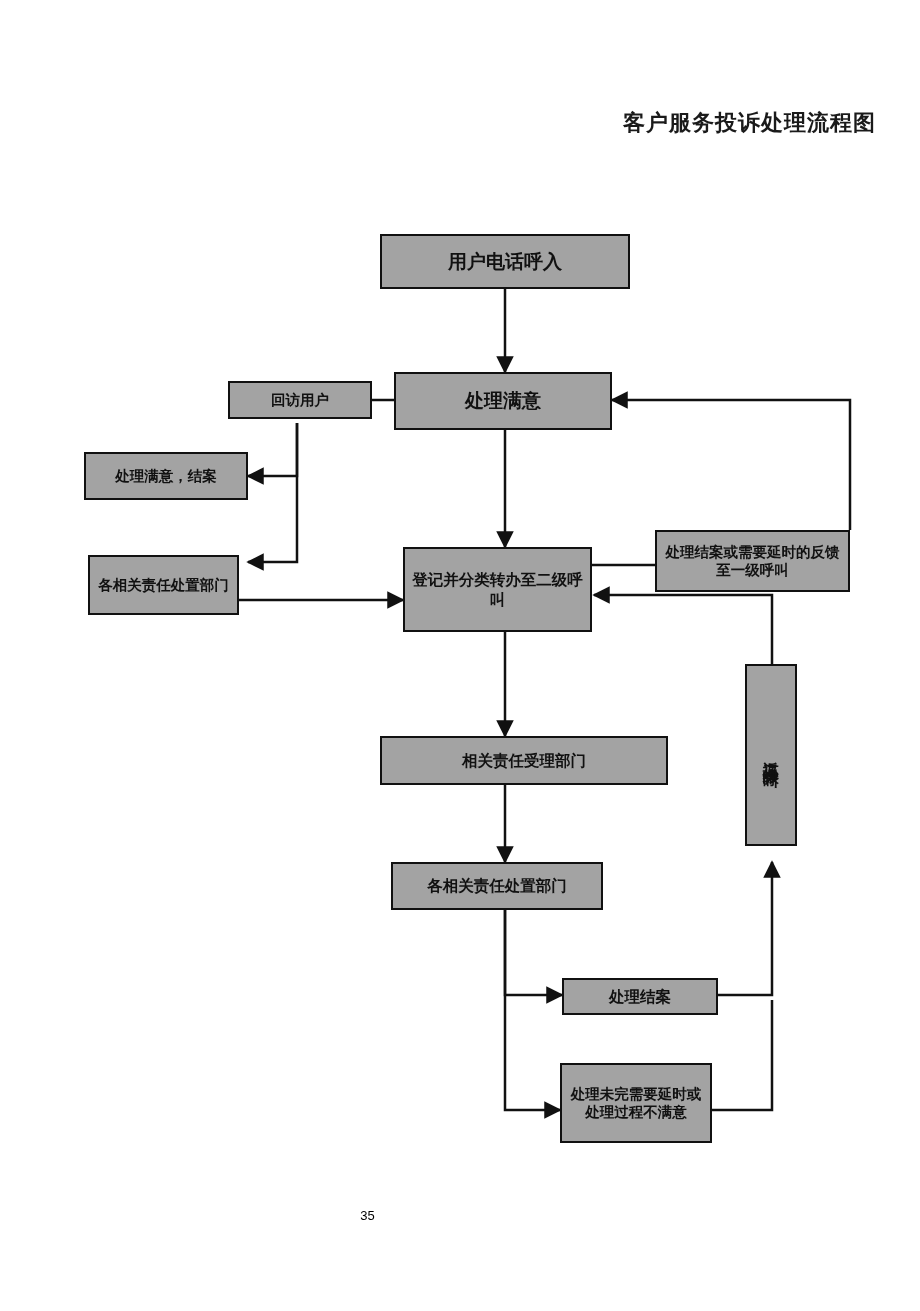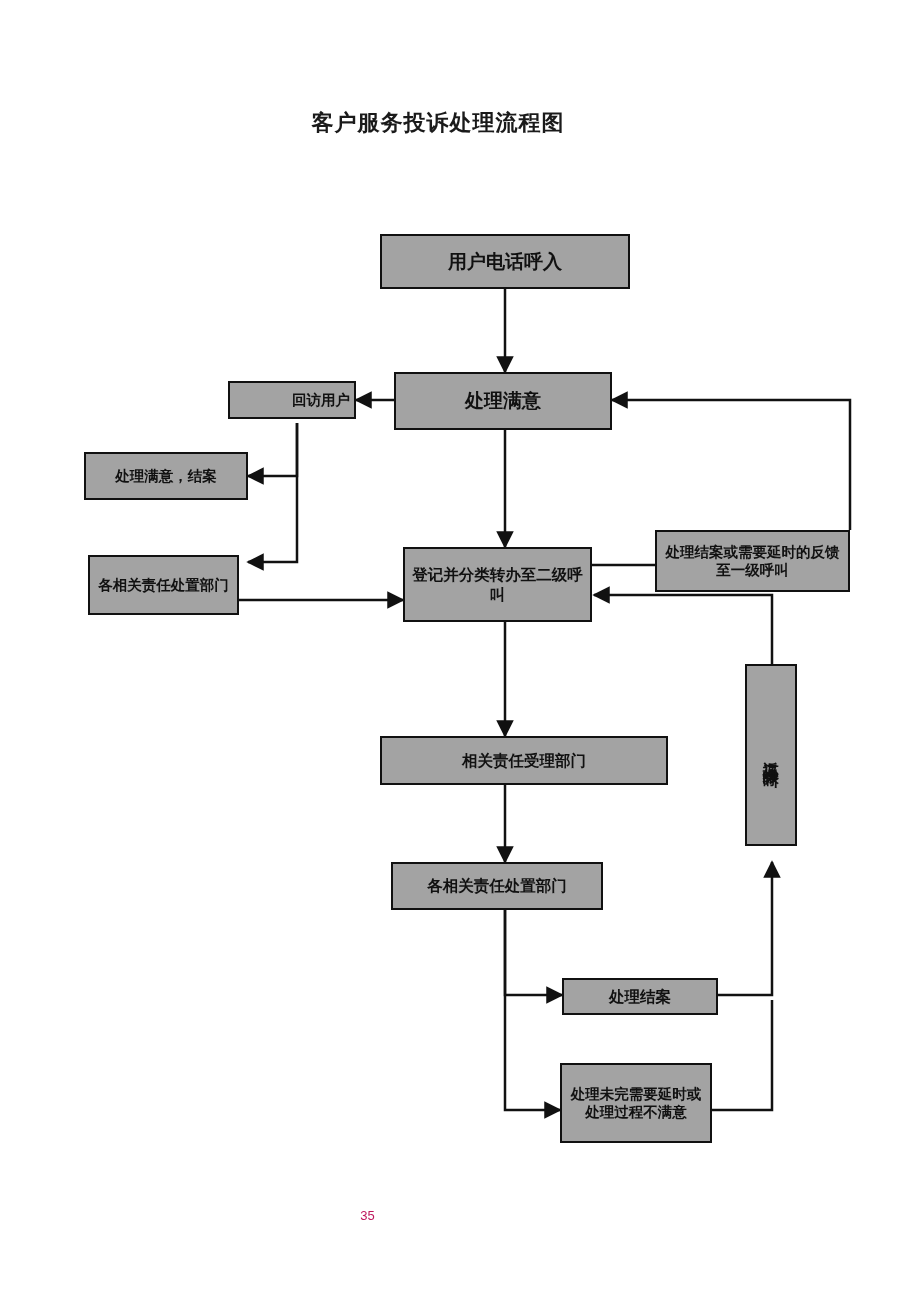--- a/index.html
+++ b/index.html
@@ -10,37 +10,37 @@
   #page {
     position: relative;
     width: 920px;
     height: 1311px;
     background: #ffffff;
     font-family: "Liberation Sans", sans-serif;
     overflow: hidden;
   }
   #title {
     position: absolute;
-    left: 8px;
+    left: 16px;
     top: 108px;
     width: 860px;
-    text-align: center;
+    text-align: right;
     font-size: 22px;
     font-weight: bold;
     color: #1a1a1a;
     letter-spacing: 1px;
   }
   #page-number {
     position: absolute;
     left: 0;
     top: 1208px;
     width: 735px;
     text-align: center;
     font-size: 13px;
-    color: #be185d;
+    color: #000000;
   }
   .node {
     position: absolute;
     box-sizing: border-box;
     border: 2px solid #111111;
     background: #a3a3a3;
     display: flex;
     align-items: center;
     justify-content: center;
     text-align: center;
@@ -124,33 +124,33 @@
   </svg>
 
   <div class="node big" style="left:380px; top:234px; width:250px; height:55px;">
     <span>用户电话呼入</span>
   </div>
 
   <div class="node big" style="left:394px; top:372px; width:218px; height:58px;">
     <span>处理满意</span>
   </div>
 
-  <div class="node small" style="left:228px; top:381px; width:128px; height:38px;justify-content:flex-end;">
+  <div class="node small" style="left:228px; top:381px; width:144px; height:38px;">
     <span>回访用户</span>
   </div>
 
   <div class="node small" style="left:84px; top:452px; width:164px; height:48px;">
     <span>处理满意，结案</span>
   </div>
 
   <div class="node small" style="left:88px; top:555px; width:151px; height:60px;">
     <span>各相关责任处置部门</span>
   </div>
 
-  <div class="node med" style="left:403px; top:547px; width:189px; height:75px;">
+  <div class="node med" style="left:403px; top:547px; width:189px; height:85px;">
     <span>登记并分类转办至二级呼叫</span>
   </div>
 
   <div class="node small" style="left:655px; top:530px; width:195px; height:62px;">
     <span>处理结案或需要延时的反馈至一级呼叫</span>
   </div>
 
   <div class="node vertical" style="left:745px; top:664px; width:52px; height:182px;">
     <span>返还二级呼叫</span>
   </div>

